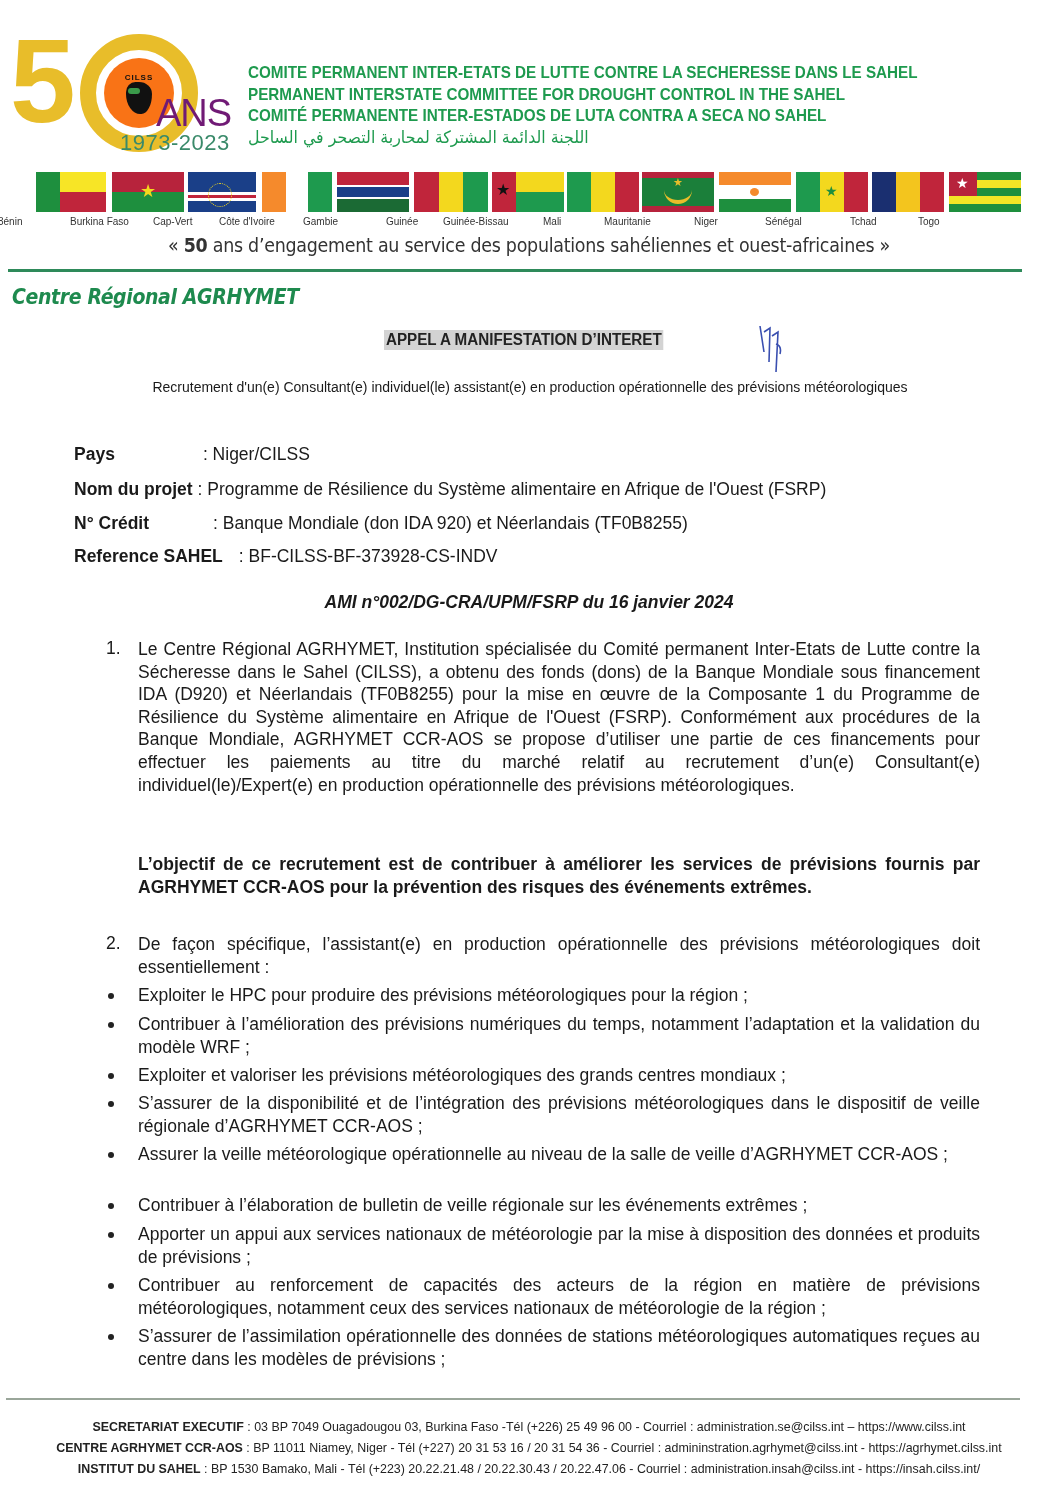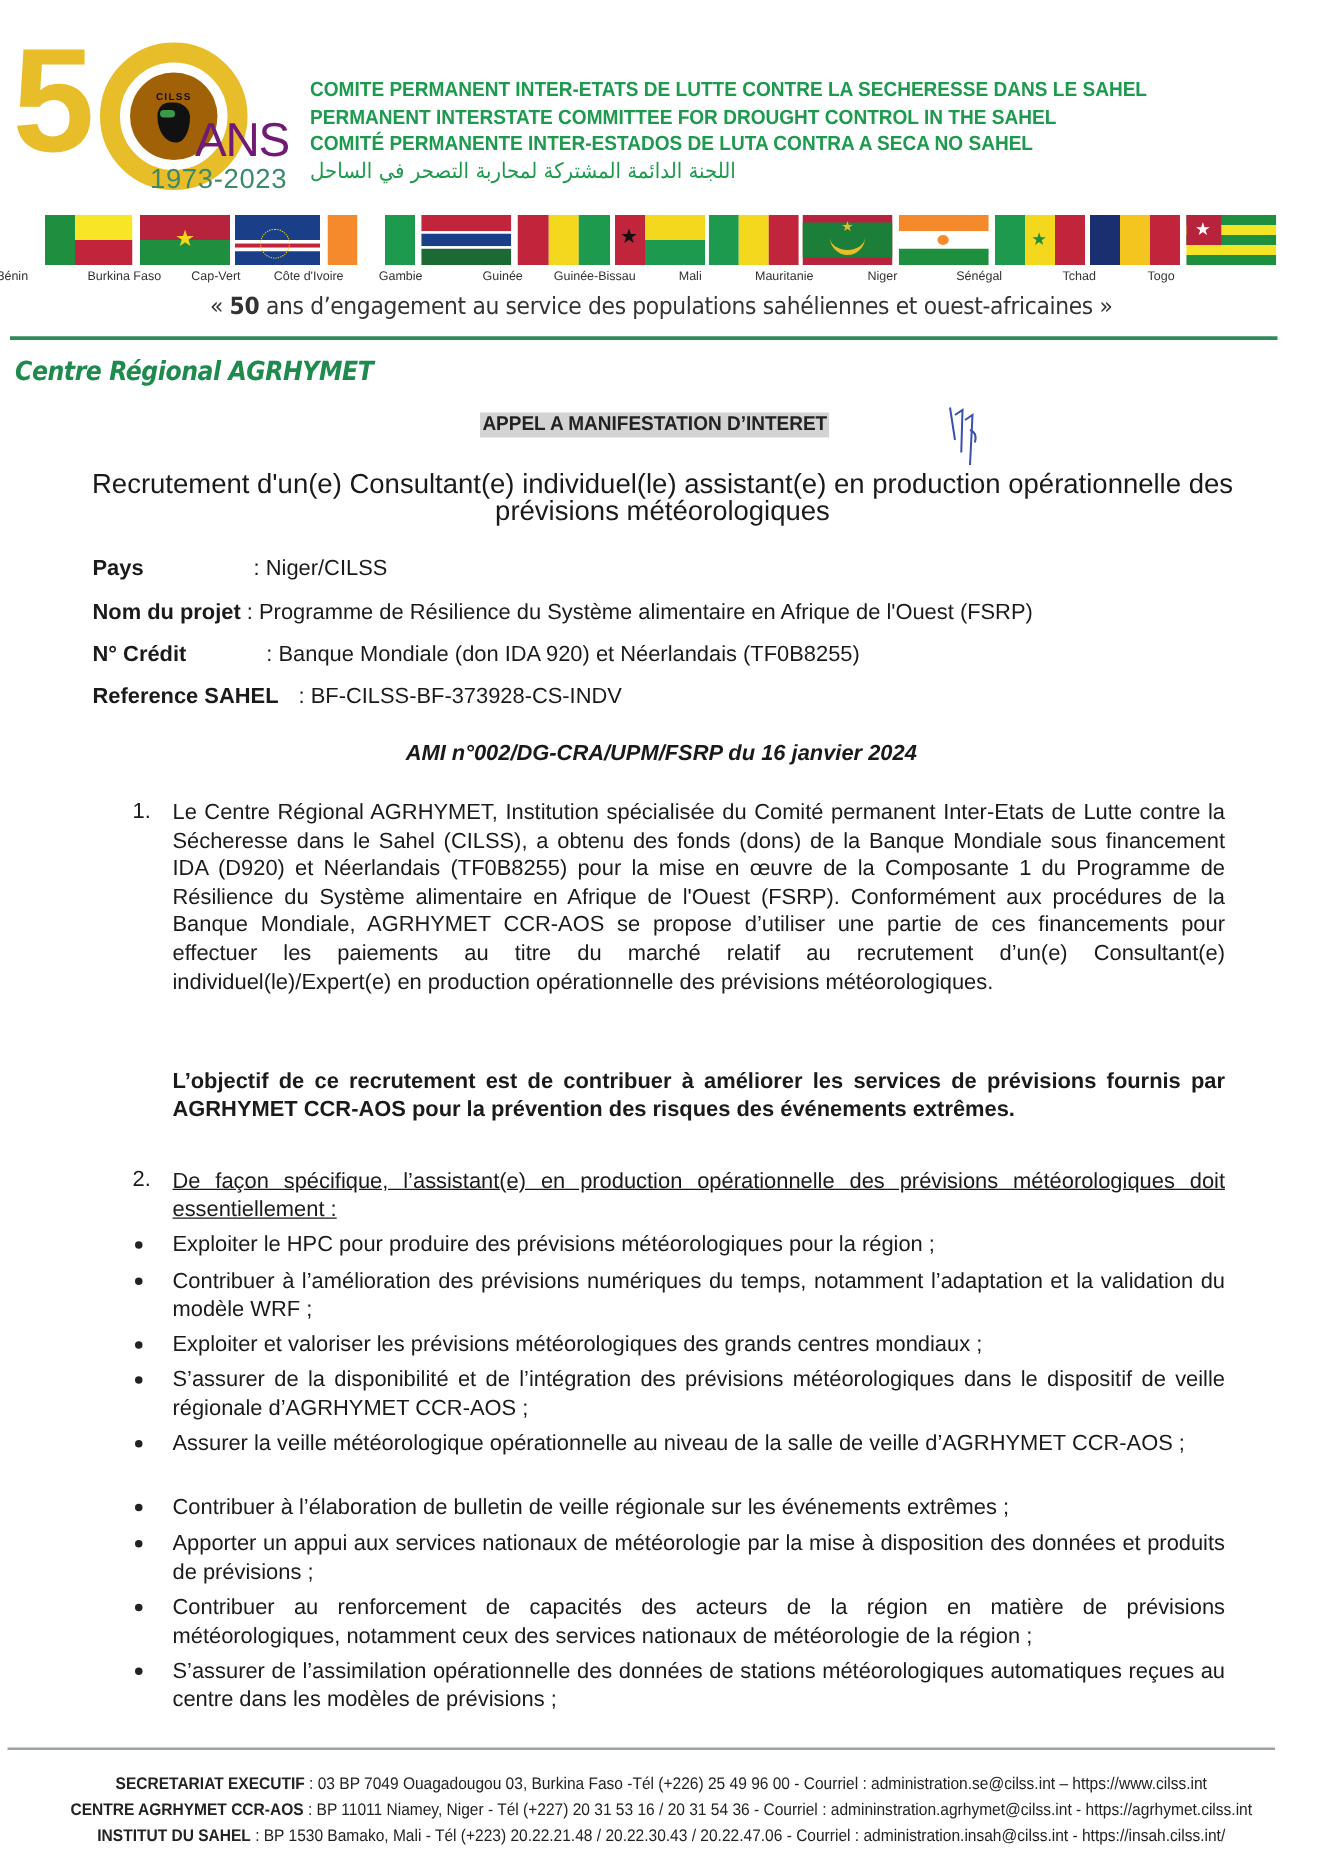--- a/index.html
+++ b/index.html
@@ -3,21 +3,21 @@
 <meta charset="utf-8">
 <style>
   html, body { margin: 0; padding: 0; background: #ffffff; }
   body { width: 1058px; height: 1497px; position: relative; overflow: hidden; font-family: "Liberation Sans", sans-serif; color: #1a1a1a; }
   .abs { position: absolute; }
 
   
   .logo { left: 6px; top: 22px; width: 236px; height: 135px; }
   .logo-50 { position: absolute; left: 4px; top: 0px; font-family: "Liberation Sans", sans-serif; font-weight: 700; font-size: 118px; line-height: 1; color: #e8bd2a; letter-spacing: -6px; }
   .logo-ring { position: absolute; left: 74px; top: 12px; width: 86px; height: 86px; border: 16px solid #e8bd2a; border-radius: 50%; background: #fff; }
-  .logo-ring-inner { position: absolute; left: 8px; top: 8px; width: 70px; height: 70px; border-radius: 50%; background: #a16207; display:flex; align-items:center; justify-content:center; flex-direction:column; }
+  .logo-ring-inner { position: absolute; left: 8px; top: 8px; width: 70px; height: 70px; border-radius: 50%; background: #f97316; display:flex; align-items:center; justify-content:center; flex-direction:column; }
   .cilss-txt { font-size: 8px; font-weight: 700; letter-spacing: 1px; color: #111; }
   .africa { width: 26px; height: 32px; background: #111; border-radius: 40% 55% 45% 60% / 35% 40% 70% 70%; position: relative; }
   .africa::before { content:""; position:absolute; left: 2px; top: 6px; width: 12px; height: 6px; background:#3a9a4a; border-radius: 3px; }
   .logo-ans { position: absolute; left: 150px; top: 70px; font-weight: 400; font-size: 38px; color: #701a75; letter-spacing: -1px; }
   .logo-years { position: absolute; left: 114px; top: 108px; font-size: 22px; color: #3a8a6a; letter-spacing: 0.5px; }
 
   
   .committee { left: 248px; top: 62px; font-family: "Liberation Sans", sans-serif; font-weight: 700; color: #1e9a4e; font-size: 16.4px; line-height: 21.5px; transform: scaleX(0.93); transform-origin: left top; white-space: nowrap; }
   .committee-ar { font-family: "DejaVu Sans", sans-serif; font-weight: 400; font-size: 17px; color: #1e9a4e; direction: rtl; text-align: left; width: 460px; display: block; }
 
@@ -29,21 +29,21 @@
 
   .motto { left: 0; top: 234px; width: 1058px; text-align: center; font-family: "DejaVu Sans", sans-serif; font-size: 19px; color: #333; letter-spacing: -0.3px; transform: scaleX(0.92); }
   .motto b { font-weight: 700; }
   .header-rule { left: 8px; top: 269px; width: 1014px; height: 3px; background: #2e8a5a; }
 
   .centre { left: 12px; top: 285px; font-family: "DejaVu Sans", sans-serif; font-style: italic; font-weight: 700; font-size: 21px; color: #1e8a4e; letter-spacing: -0.4px; transform: scaleX(0.9); transform-origin: left top; }
 
   .ami-heading { left: 384px; top: 330px; background: #d3d3d3; padding: 1px 2px; font-weight: 700; font-size: 16px; color: #222; transform: scaleX(0.95); transform-origin: left top; }
   .signature { left: 756px; top: 322px; width: 30px; height: 52px; }
 
-  .subject { left: 60px; top: 376px; width: 940px; text-align: center; font-size: 22px; line-height: 22px; color: #1a1a1a; }
+  .subject { left: 60px; top: 376px; width: 940px; text-align: center; font-size: 14px; line-height: 22px; color: #1a1a1a; }
 
   .meta { left: 74px; font-size: 17.5px; color: #1a1a1a; white-space: nowrap; }
   .meta .k { font-weight: 700; }
 
   .ami-ref { left: 0; top: 592px; width: 1058px; text-align: center; font-weight: 700; font-style: italic; font-size: 17.5px; color: #1a1a1a; }
 
   .para { left: 138px; width: 842px; font-size: 17.5px; line-height: 22.6px; text-align: justify; color: #1a1a1a; }
   .num { left: 106px; font-size: 17.5px; color: #1a1a1a; }
   .bullet { left: 108px; width: 8px; height: 8px; }
   .bullet::before { content:""; position:absolute; left:0; top:0; width:6px; height:6px; border-radius:50%; background:#222; }
@@ -210,21 +210,21 @@
   <span class="k">Reference SAHEL</span><span style="display:inline-block;width:16px;"></span><span>: </span><span>BF-CILSS-BF-373928-CS-INDV</span>
 </div>
 
 <div class="abs ami-ref">AMI n°002/DG-CRA/UPM/FSRP du 16 janvier 2024</div>
 
 <div class="abs num" style="top:638px;">1.</div>
 <div class="abs para" style="top:638px;">Le Centre Régional AGRHYMET, Institution spécialisée du Comité permanent Inter-Etats de Lutte contre la Sécheresse dans le Sahel (CILSS), a obtenu des fonds (dons) de la Banque Mondiale sous financement IDA (D920) et Néerlandais (TF0B8255) pour la mise en œuvre de la Composante 1 du Programme de Résilience du Système alimentaire en Afrique de l'Ouest (FSRP). Conformément aux procédures de la Banque Mondiale, AGRHYMET CCR-AOS se propose d’utiliser une partie de ces financements pour effectuer les paiements au titre du marché relatif au recrutement d’un(e) Consultant(e) individuel(le)/Expert(e) en production opérationnelle des prévisions météorologiques.</div>
 <div class="abs para" style="top:853px;font-weight:bold;">L’objectif de ce recrutement est de contribuer à améliorer les services de prévisions fournis par AGRHYMET CCR-AOS pour la prévention des risques des événements extrêmes.</div>
 
 <div class="abs num" style="top:933px;">2.</div>
-<div class="abs para" style="top:933px;text-decoration:underline;">De façon spécifique, l’assistant(e) en production opérationnelle des prévisions météorologiques doit essentiellement :</div>
+<div class="abs para" style="top:933px;">De façon spécifique, l’assistant(e) en production opérationnelle des prévisions météorologiques doit essentiellement :</div>
 
 <div class="abs bullet" style="top:993px;"></div>
 <div class="abs para" style="top:984px;">Exploiter le HPC pour produire des prévisions météorologiques pour la région ;</div>
 
 <div class="abs bullet" style="top:1022px;"></div>
 <div class="abs para" style="top:1013px;">Contribuer à l’amélioration des prévisions numériques du temps, notamment l’adaptation et la validation du modèle WRF ;</div>
 
 <div class="abs bullet" style="top:1073px;"></div>
 <div class="abs para" style="top:1064px;">Exploiter et valoriser les prévisions météorologiques des grands centres mondiaux ;</div>
 

